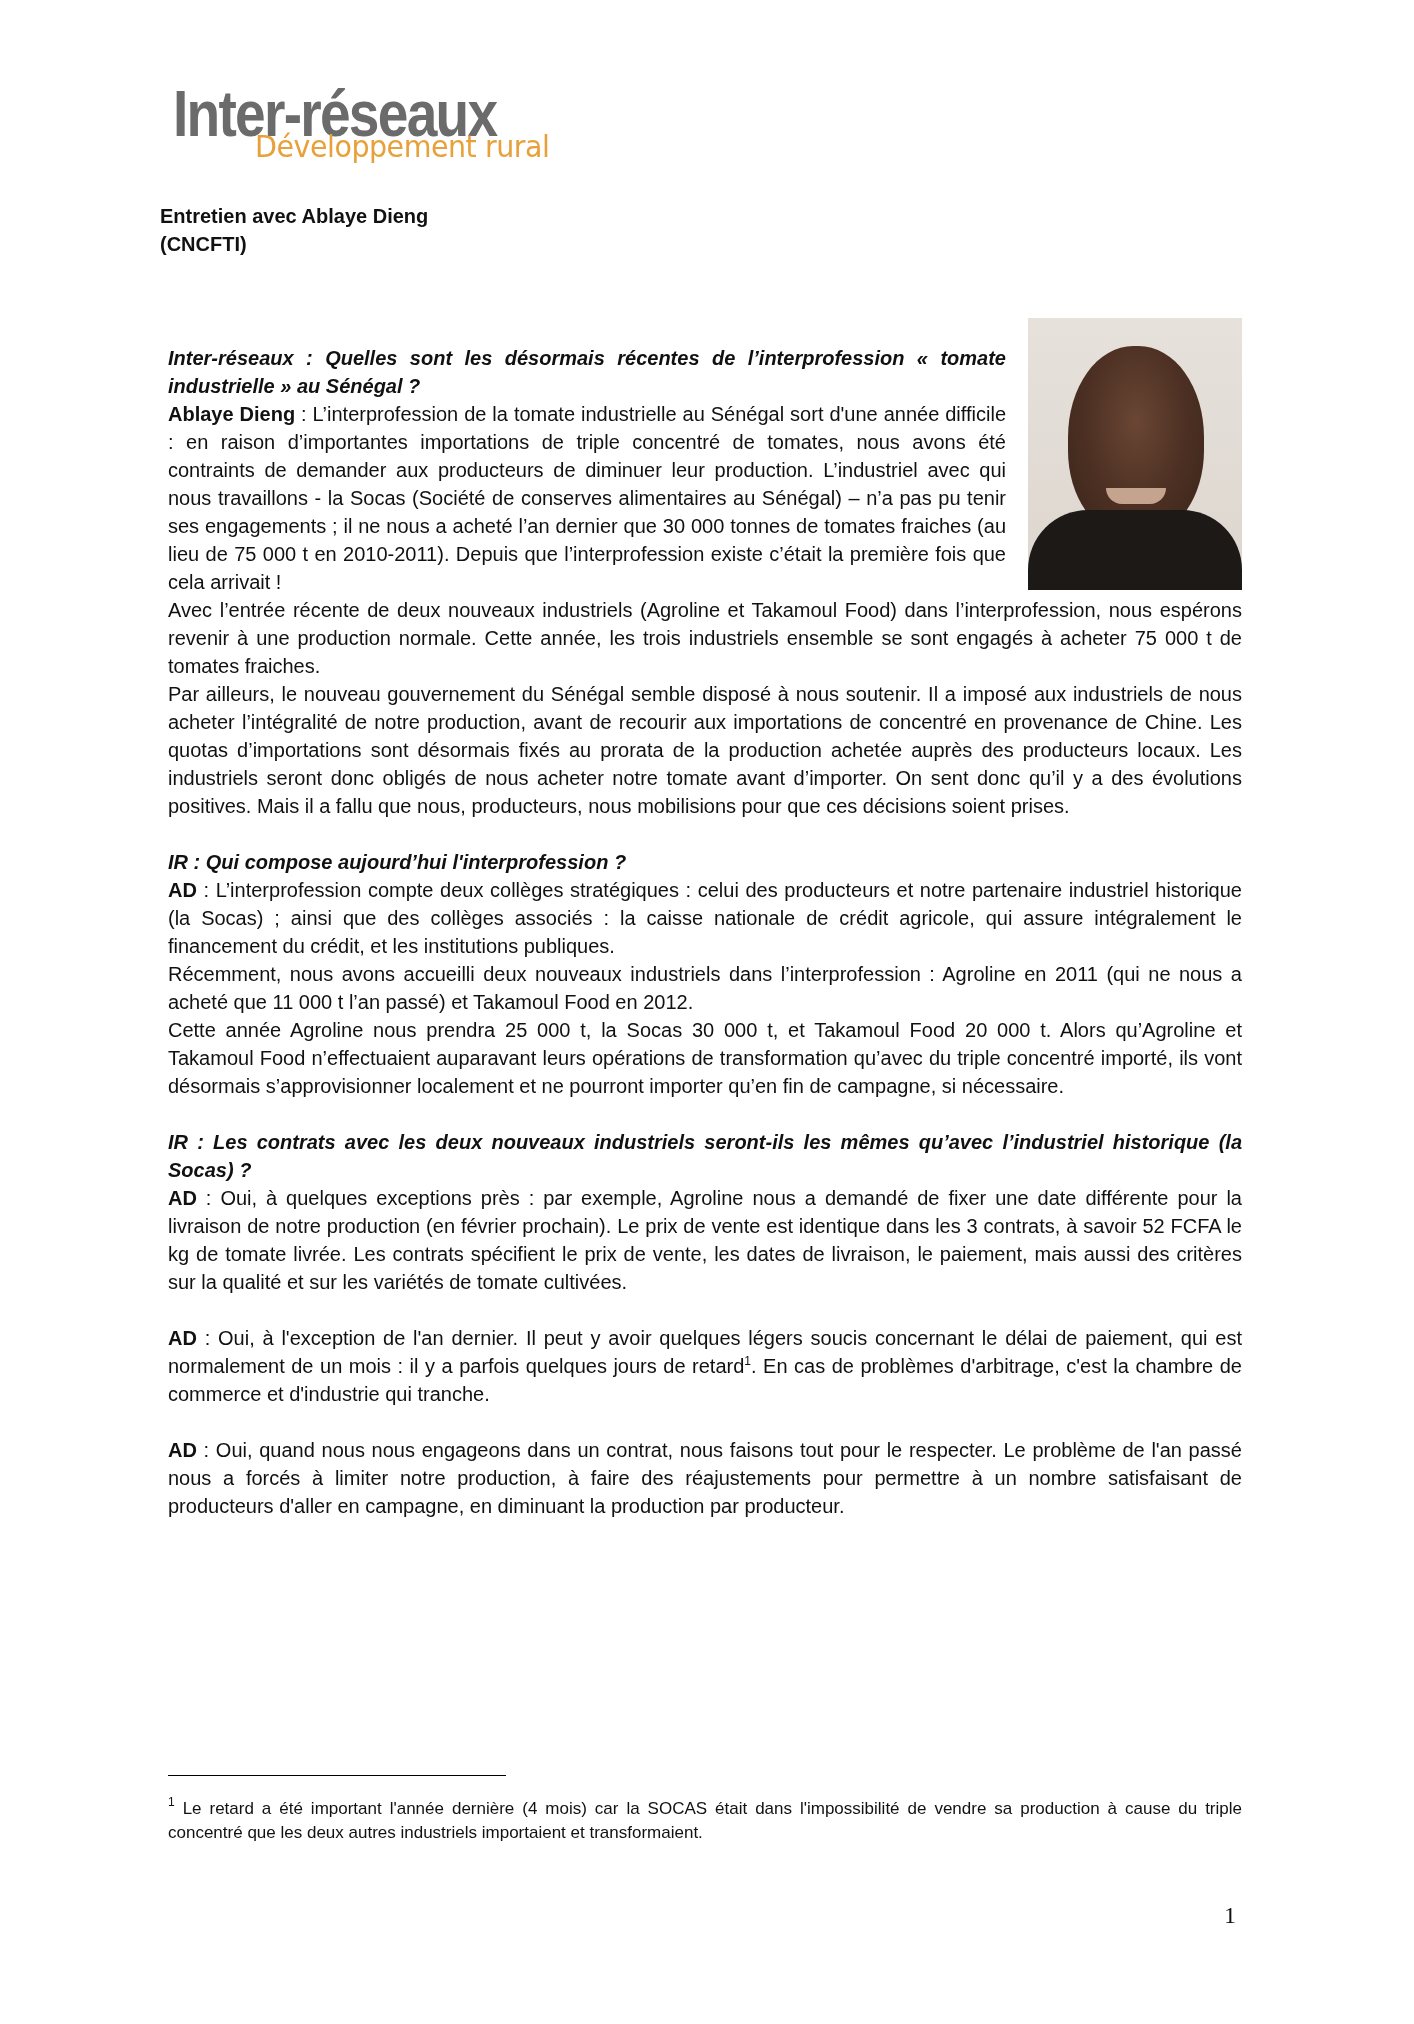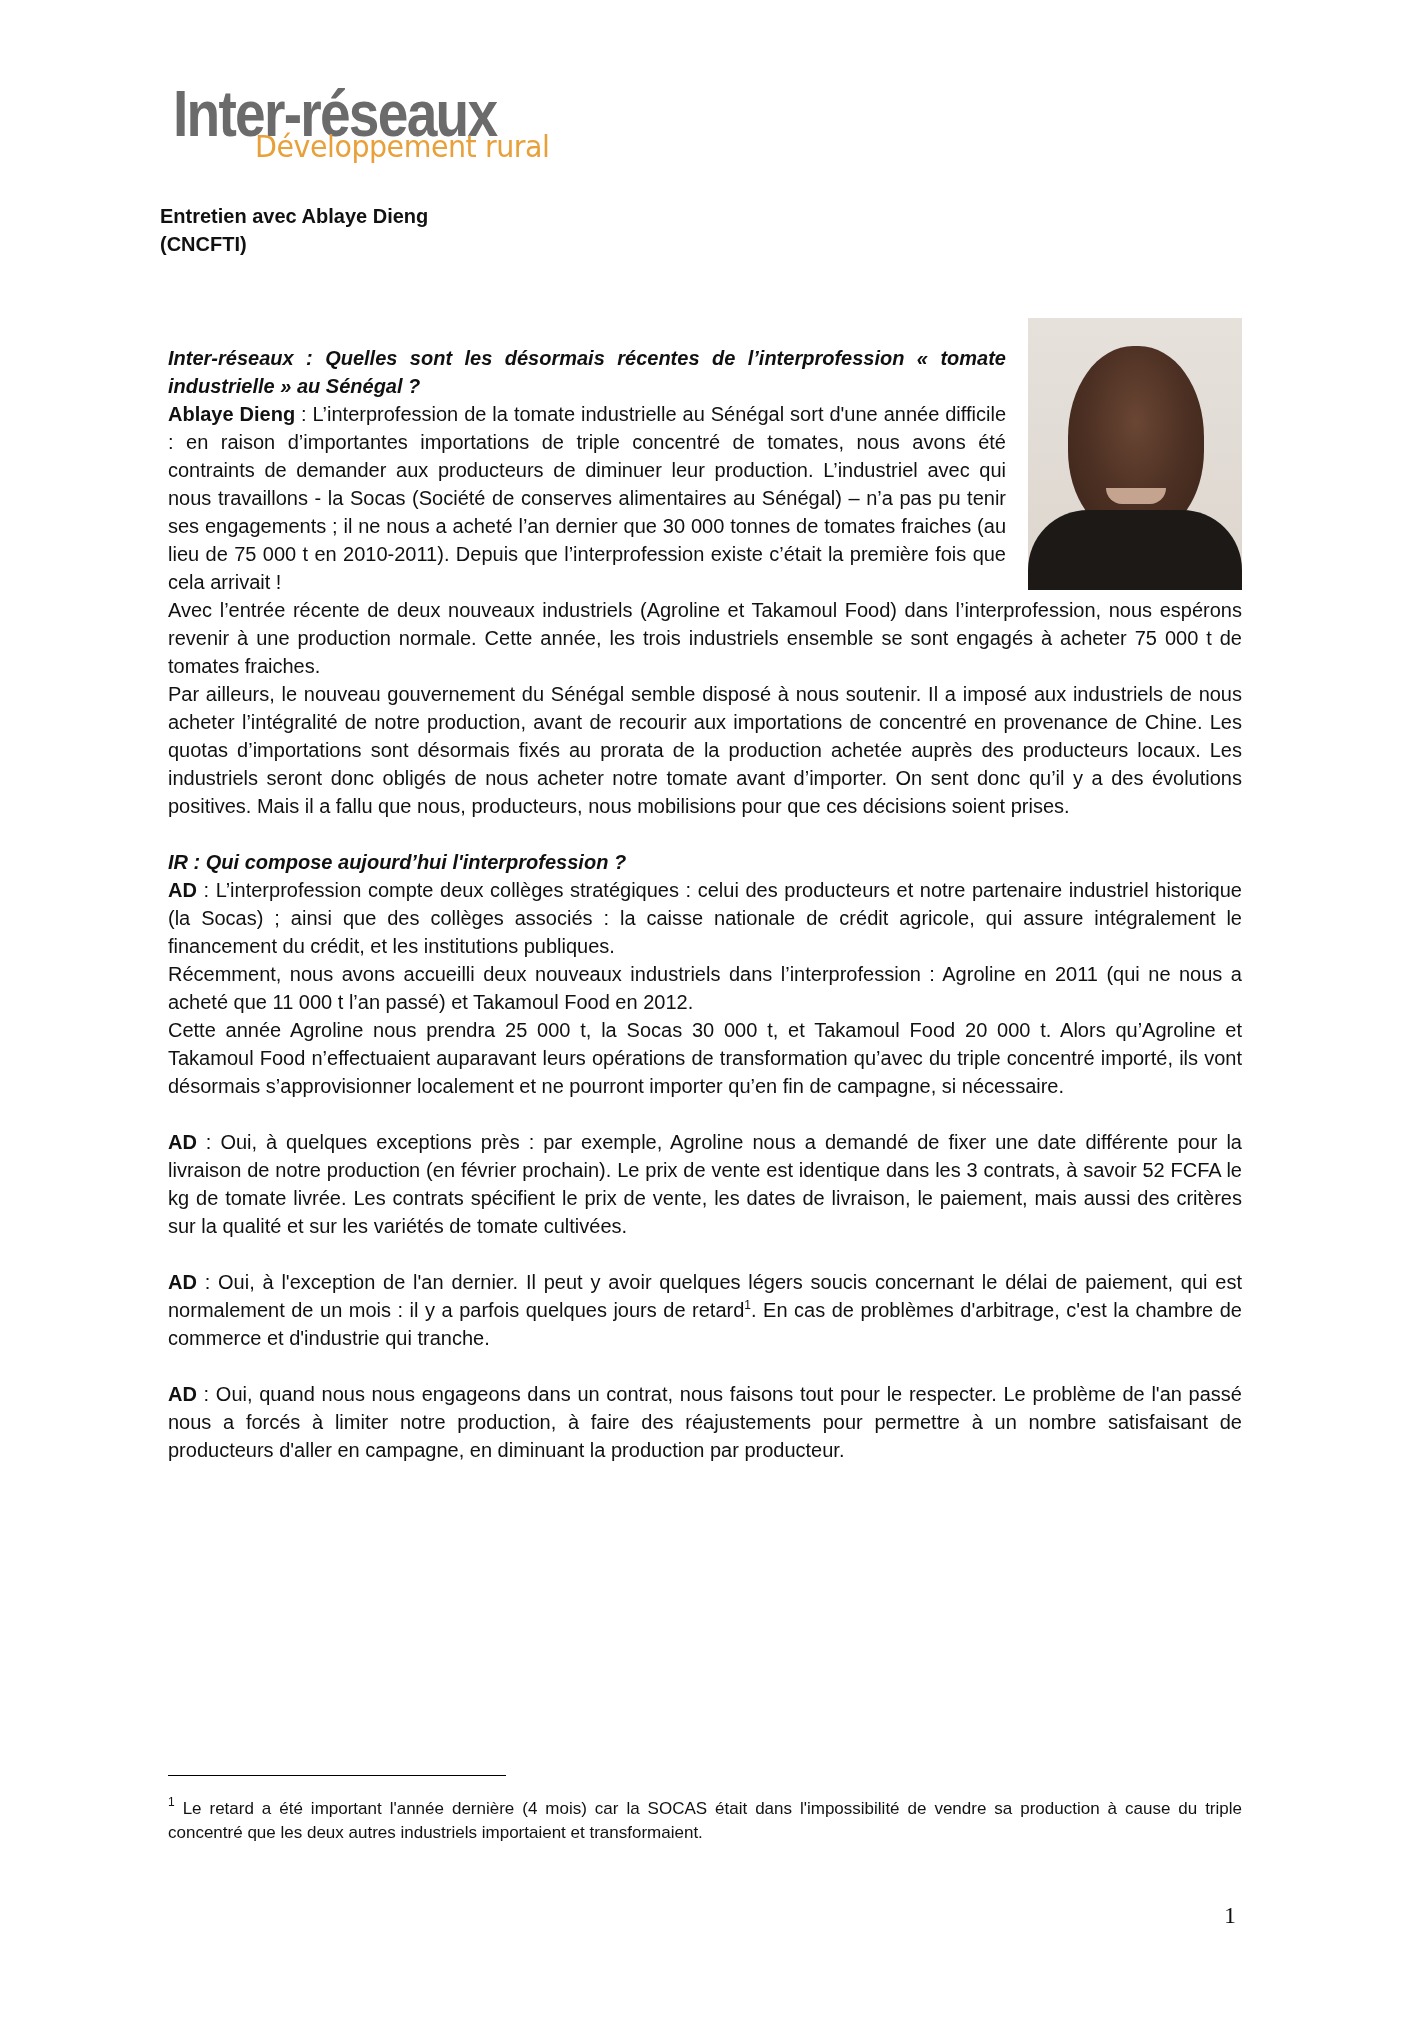--- a/index.html
+++ b/index.html
@@ -67,20 +67,21 @@
   <p>Avec l’entrée récente de deux nouveaux industriels (Agroline et Takamoul Food) dans l’interprofession, nous espérons revenir à une production normale. Cette année, les trois industriels ensemble se sont engagés à acheter 75 000 t de tomates fraiches.</p>
   <p>Par ailleurs, le nouveau gouvernement du Sénégal semble disposé à nous soutenir. Il a imposé aux industriels de nous acheter l’intégralité de notre production, avant de recourir aux importations de concentré en provenance de Chine. Les quotas d’importations sont désormais fixés au prorata de la production achetée auprès des producteurs locaux. Les industriels seront donc obligés de nous acheter notre tomate avant d’importer. On sent donc qu’il y a des évolutions positives. Mais il a fallu que nous, producteurs, nous mobilisions pour que ces décisions soient prises.</p>
   <div class="gap"></div>
 
   <p class="q">IR : Qui compose aujourd’hui l'interprofession ?</p>
   <p><span class="spk">AD</span><span> : L’interprofession compte deux collèges stratégiques : celui des producteurs et notre partenaire industriel historique (la Socas) ; ainsi que des collèges associés : la caisse nationale de crédit agricole, qui assure intégralement le financement du crédit, et les institutions publiques.</span></p>
   <p>Récemment, nous avons accueilli deux nouveaux industriels dans l’interprofession : Agroline en 2011 (qui ne nous a acheté que 11 000 t l’an passé) et Takamoul Food en 2012.</p>
   <p>Cette année Agroline nous prendra 25 000 t, la Socas 30 000 t, et Takamoul Food 20 000 t. Alors qu’Agroline et Takamoul Food n’effectuaient auparavant leurs opérations de transformation qu’avec du triple concentré importé, ils vont désormais s’approvisionner localement et ne pourront importer qu’en fin de campagne, si nécessaire.</p>
   <div class="gap"></div>
 
+  <p class="q just">IR : Les contrats avec les deux nouveaux industriels seront-ils les mêmes qu’avec l’industriel historique (la Socas) ?</p>
   <p><span class="spk">AD</span><span> : Oui, à quelques exceptions près : par exemple, Agroline nous a demandé de fixer une date différente pour la livraison de notre production (en février prochain). Le prix de vente est identique dans les 3 contrats, à savoir 52 FCFA le kg de tomate livrée. Les contrats spécifient le prix de vente, les dates de livraison, le paiement, mais aussi des critères sur la qualité et sur les variétés de tomate cultivées.</span></p>
   <div class="gap"></div>
 
   <p><span class="spk">AD</span><span> : Oui, à l'exception de l'an dernier. Il peut y avoir quelques légers soucis concernant le délai de paiement, qui est normalement de un mois : il y a parfois quelques jours de retard</span><sup>1</sup><span>. En cas de problèmes d'arbitrage, c'est la chambre de commerce et d'industrie qui tranche.</span></p>
   <div class="gap"></div>
 
   <p><span class="spk">AD</span><span> : Oui, quand nous nous engageons dans un contrat, nous faisons tout pour le respecter. Le problème de l'an passé nous a forcés à limiter notre production, à faire des réajustements pour permettre à un nombre satisfaisant de producteurs d'aller en campagne, en diminuant la production par producteur.</span></p>
 </div>
 
 <div class="fn-rule"></div>

